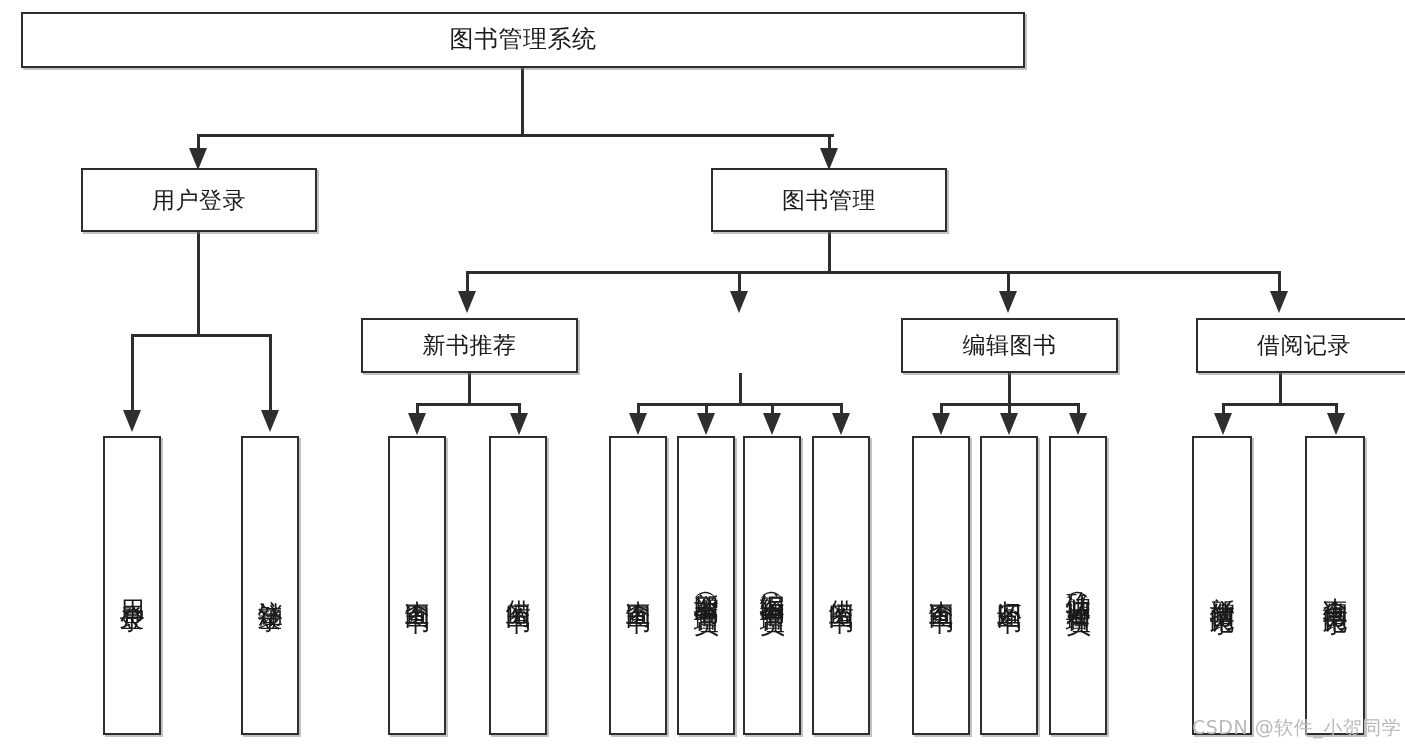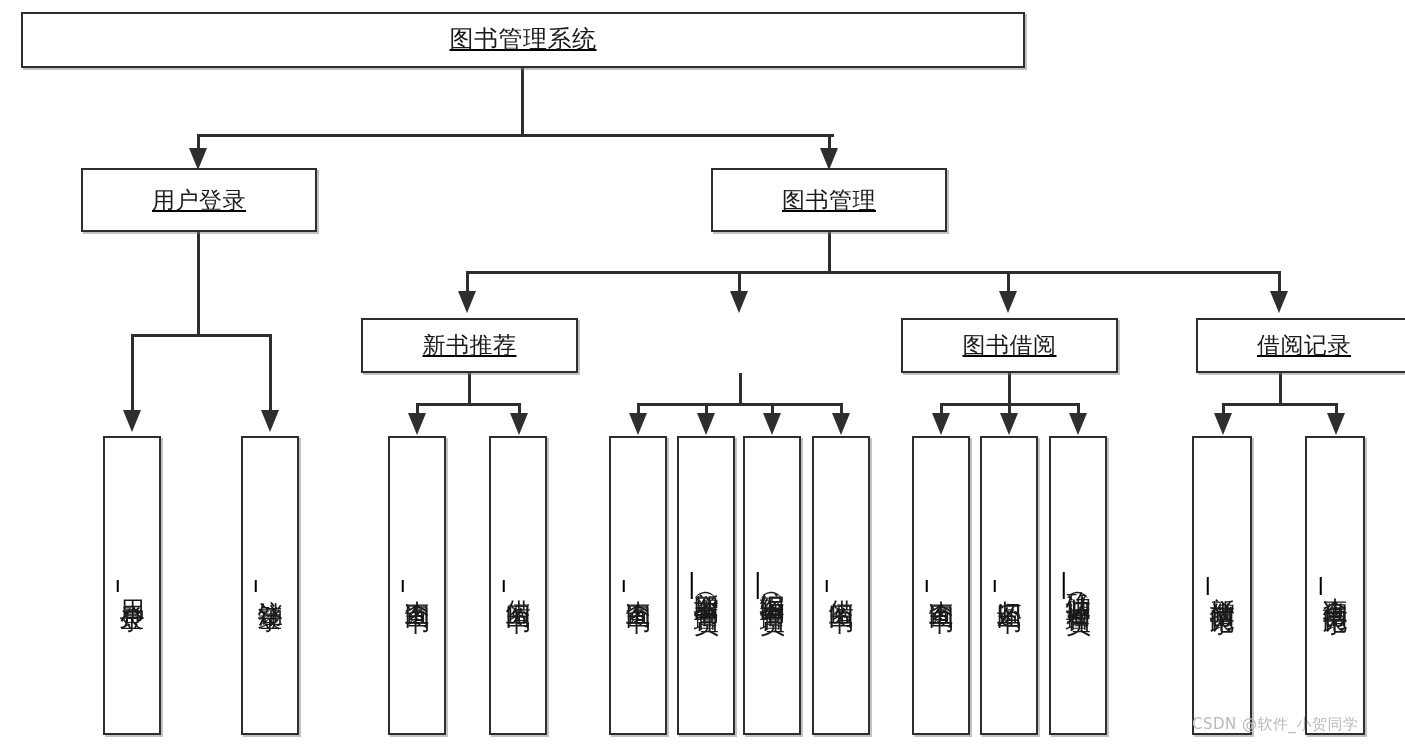--- a/index.html
+++ b/index.html
@@ -19,21 +19,20 @@
   }
   .node {
     position: absolute;
     box-sizing: border-box;
     border: 2.5px solid #2e2e2e;
     background: #ffffff;
     display: flex;
     align-items: center;
     justify-content: center;
     box-shadow: 2px 2px 0 rgba(120,120,120,0.45);
-    text-decoration: underline;
   }
   .node .label {
     color: #1a1a1a;
     text-align: center;
     line-height: 1.08;
     white-space: nowrap;
   }
   
   .node.horiz .label {
     font-size: 23px;
@@ -64,21 +63,21 @@
     position: absolute;
     width: 0;
     height: 0;
     border-left: 9px solid transparent;
     border-right: 9px solid transparent;
     border-top: 22px solid #2e2e2e;
   }
   .watermark {
     position: absolute;
     color: #b9b9b9;
-    font-size: 15px;
+    font-size: 19px;
     letter-spacing: 0.5px;
     white-space: nowrap;
     font-family: "DejaVu Sans", "Liberation Sans", sans-serif;
   }
 </style>
 </head>
 <body>
 
 <div id="canvas">
 
@@ -152,21 +151,21 @@
   <div class="node horiz" style="left:361px; top:318px; width:217px; height:55px;">
     <span class="label">新书推荐</span>
   </div>
 
   <div class="node horiz" style="left:711px; top:168px; width:236px; height:64px;">
     <span class="label">图书管理</span>
   </div>
 
 
   <div class="node horiz" style="left:901px; top:318px; width:217px; height:55px;">
-    <span class="label">图书借阅</span>
+    <span class="label">编辑图书</span>
   </div>
 
   <div class="node horiz" style="left:1172px; top:318px; width:216px; height:55px;margin-left:24px;">
     <span class="label">借阅记录</span>
   </div>
 
   <div class="node vert" style="left:103px; top:436px; width:58px; height:299px;">
     <span class="label">用户登录</span>
   </div>
 

